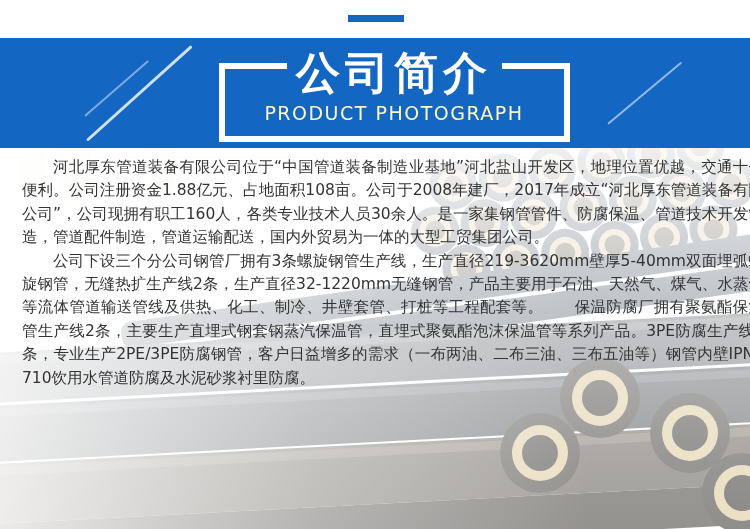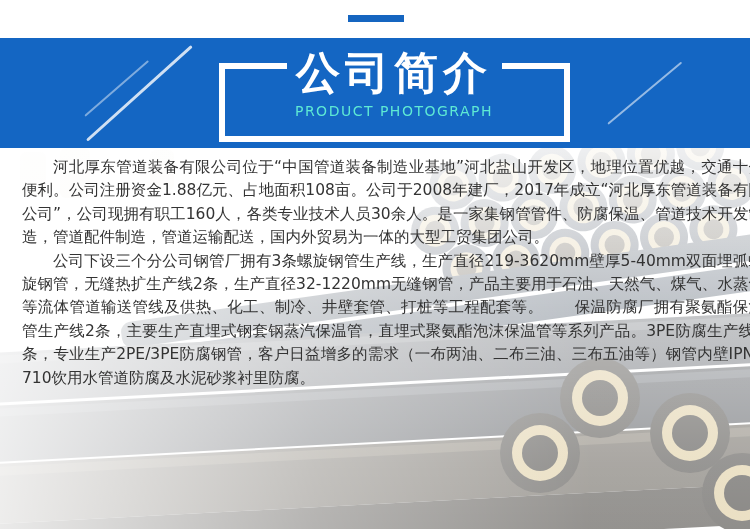--- a/index.html
+++ b/index.html
@@ -21,21 +21,21 @@
   .diag-c{left:608px;top:85px;width:96px;height:2px;opacity:.55;transform:rotate(-40deg);}
 
   .frame{position:absolute;left:219px;top:25px;width:351px;height:79px;box-sizing:border-box;
     border-left:6px solid #fff;border-right:6px solid #fff;border-bottom:6px solid #fff;}
   .frame .seg{position:absolute;top:0;width:62px;height:6px;background:#fff;}
   .seg-left{left:0;} .seg-right{right:0;}
 
   .banner-title{position:absolute;left:38px;width:712px;top:13px;text-align:center;
     color:#fff;font-size:44px;font-weight:bold;letter-spacing:5px;line-height:1;white-space:nowrap;}
   .banner-subtitle{position:absolute;left:38px;width:712px;top:66px;text-align:center;
-    color:#5eead4;font-size:14px;letter-spacing:1.5px;line-height:1;white-space:nowrap;}
+    color:#fef9c3;font-size:19px;letter-spacing:1.5px;line-height:1;white-space:nowrap;}
 
   
   .content{position:absolute;left:0;top:148px;width:750px;height:453px;overflow:hidden;background:#fff;padding-left:36px;}
   .pipes{position:absolute;left:0;top:0;width:750px;height:381px;}
   .overlay{position:absolute;left:0;top:0;right:0;bottom:0;
     background:
       linear-gradient(to right, rgba(255,255,255,.82) 0%, rgba(255,255,255,.35) 40%, rgba(255,255,255,.06) 75%),
       linear-gradient(to bottom, rgba(255,255,255,.92) 0%, rgba(255,255,255,.68) 35%, rgba(255,255,255,.5) 70%, rgba(255,255,255,.42) 100%);}
   .text{position:absolute;top:8px;left:22px;right:22px;}
   .text p{margin:0;text-indent:2em;font-size:15.5px;line-height:23.4px;color:#333;

